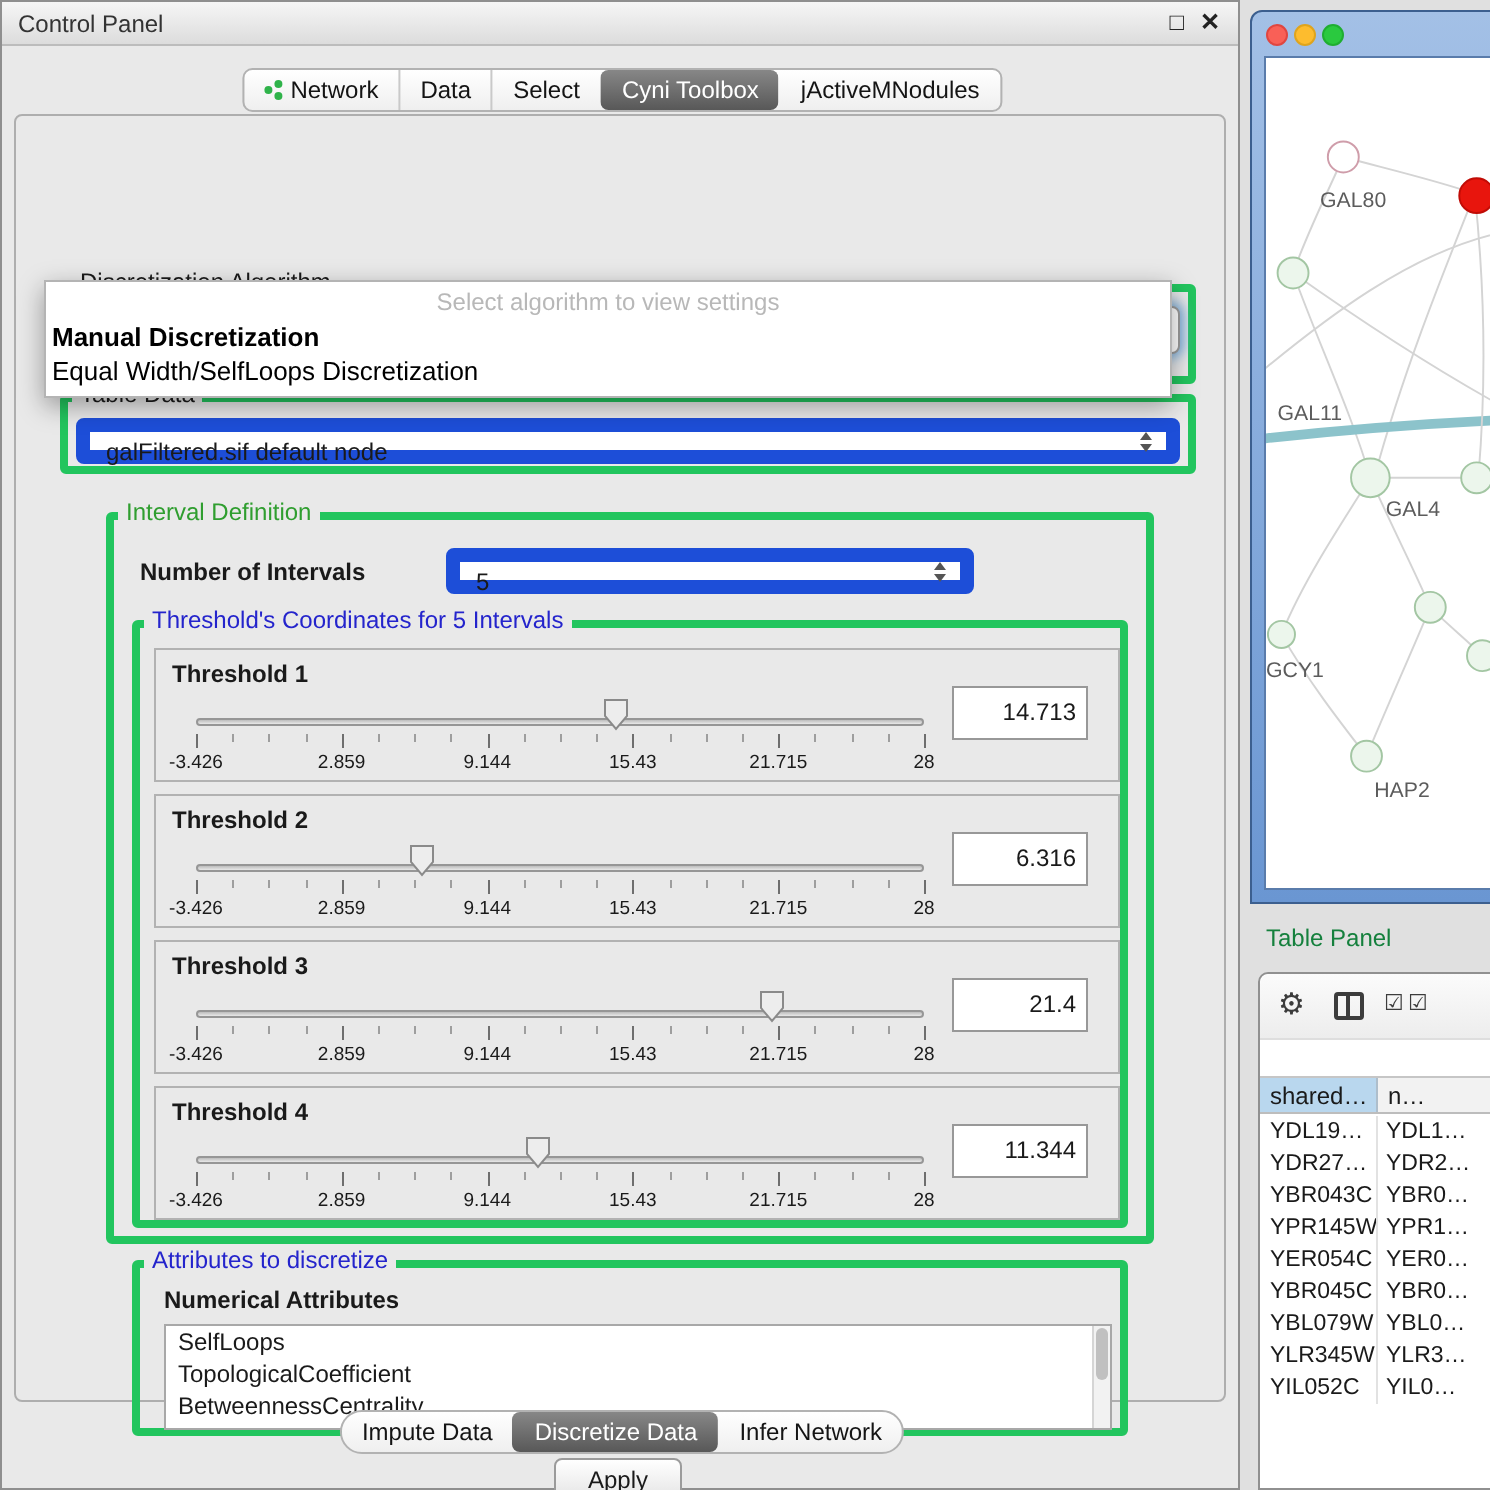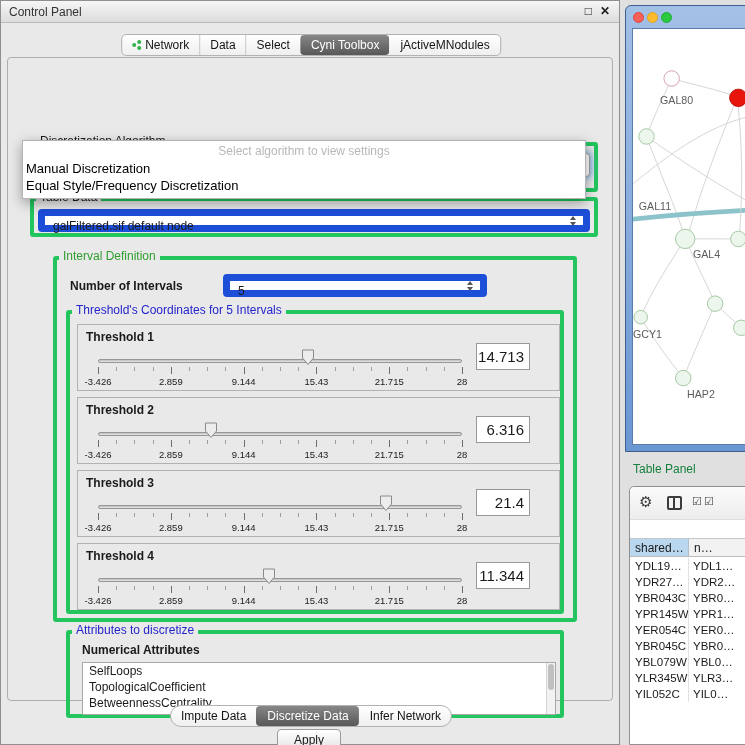--- a/index.html
+++ b/index.html
@@ -42,21 +42,21 @@
   #algo-group { left:22px; top:84px; width:568px; height:50px; }
   #algo-group-label { left:28px; top:76px; }
   #algo-combo { position:absolute; left:30px; top:95px; width:552px; height:24px; background:#fff;
     border:1px solid #9c9c9c; border-radius:4px; box-shadow:0 0 6px 2px rgba(111,168,220,0.9); z-index:1; }
 
   
   #algo-popup { position:absolute; left:14px; top:82px; width:564px; background:#fff;
     border:1px solid #b4b4b4; box-shadow:0 4px 12px rgba(0,0,0,0.35); z-index:10; padding-bottom:4px; }
   .algo-placeholder { font-size:12px; color:#b8b8b8; text-align:center; padding:3px 0 2px; }
   .algo-option { font-size:13px; color:#000; padding:1px 3px; }
-  .algo-bold { font-weight:normal; }
+  .algo-bold { font-weight:bold; }
 
   
   #tabledata-group { left:22px; top:139px; width:568px; height:40px; }
   #tabledata-label { left:28px; top:132px; }
   .combo { position:absolute; background:#fff; border:7px solid #1d4ed8; border-radius:4px;
     font-size:12px; line-height:21px; padding-left:8px; }
   #tabledata-combo { left:30px; top:151px; width:552px; height:23px; }
   .combo-arrows { position:absolute; right:7px; top:50%; transform:translateY(-50%);
     display:flex; flex-direction:column; gap:2px; }
   .arr-up { width:0; height:0; border-left:3.5px solid transparent; border-right:3.5px solid transparent; border-bottom:4.5px solid #555; }
@@ -76,22 +76,22 @@
   .th-label { position:absolute; left:8px; top:5px; font-size:12px; font-weight:bold; }
   .ruler { position:absolute; left:20px; top:22px; width:364px; height:42px; }
   .slider-track { position:absolute; left:0; top:12px; width:100%; height:4px;
     background:linear-gradient(#bdbdbd,#e8e8e8); border:1px solid #969696; border-radius:2px; }
   .slider-thumb { position:absolute; top:2px; width:14px; height:17px; overflow:visible; }
   .ticks { position:absolute; left:0; top:20px; width:100%; height:8px; }
   .tick { position:absolute; top:0; width:1px; height:4px; background:#9e9e9e; }
   .tick-major { height:7px; background:#6e6e6e; }
   .tick-labels { position:absolute; left:0; top:29px; width:100%; height:12px; }
   .tick-label { position:absolute; transform:translateX(-50%); font-size:9.5px; color:#1a1a1a; white-space:nowrap; }
-  .value-box { position:absolute; left:398px; top:18px; width:54px; height:27px; background:#fff;
-    border:1px solid #989898; font-size:15px; text-align:right; line-height:25px; padding-right:5px; }
+  .value-box { position:absolute; left:398px; top:18px; width:68px; height:27px; background:#fff;
+    border:1px solid #989898; font-size:12px; text-align:right; line-height:25px; padding-right:5px; }
 
   
   #attr-group { left:58px; top:572px; width:498px; height:88px; }
   #attr-group-label { left:64px; top:565px; }
   #attr-title { position:absolute; left:12px; top:9px; font-size:12px; font-weight:bold; }
   #attr-list { position:absolute; left:12px; top:28px; width:474px; height:53px; background:#fff;
     border:1px solid #a8a8a8; overflow:hidden; }
   .attr-item { font-size:12px; height:16px; line-height:16px; padding-left:6px; white-space:nowrap; }
   .attr-scrollbar { position:absolute; right:0; top:0; width:9px; height:100%;
     background:#f2f2f2; border-left:1px solid #d5d5d5; }
@@ -178,21 +178,21 @@
       <span class="combo-arrows">
         <span class="arr-up"></span>
           <span class="arr-down"></span>
       </span>
     </div>
 
     <div id="algo-popup">
       <div class="algo-placeholder">Select algorithm to view settings</div>
       <div id="algo-options">
           <div class="algo-option algo-bold">Manual Discretization</div>
-          <div class="algo-option">Equal Style/Frequency Discretization</div>
+          <div class="algo-option">Equal Width/SelfLoops Discretization</div>
         </div>
     </div>
 
     <div id="tabledata-group" class="groupbox"></div>
     <div id="tabledata-label" class="group-label">Table Data</div>
     <div id="tabledata-combo" class="combo">
       <span>galFiltered.sif default node</span>
       <span class="combo-arrows">
         <span class="arr-up"></span>
           <span class="arr-down"></span>

